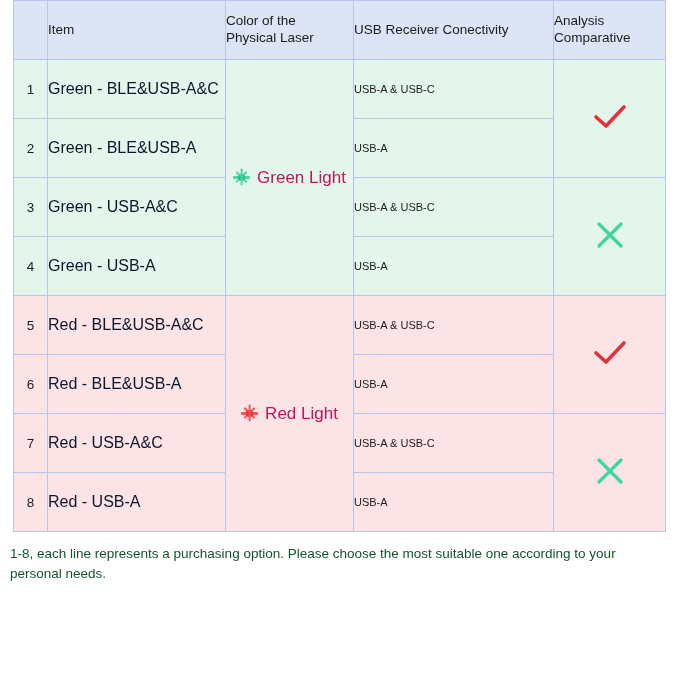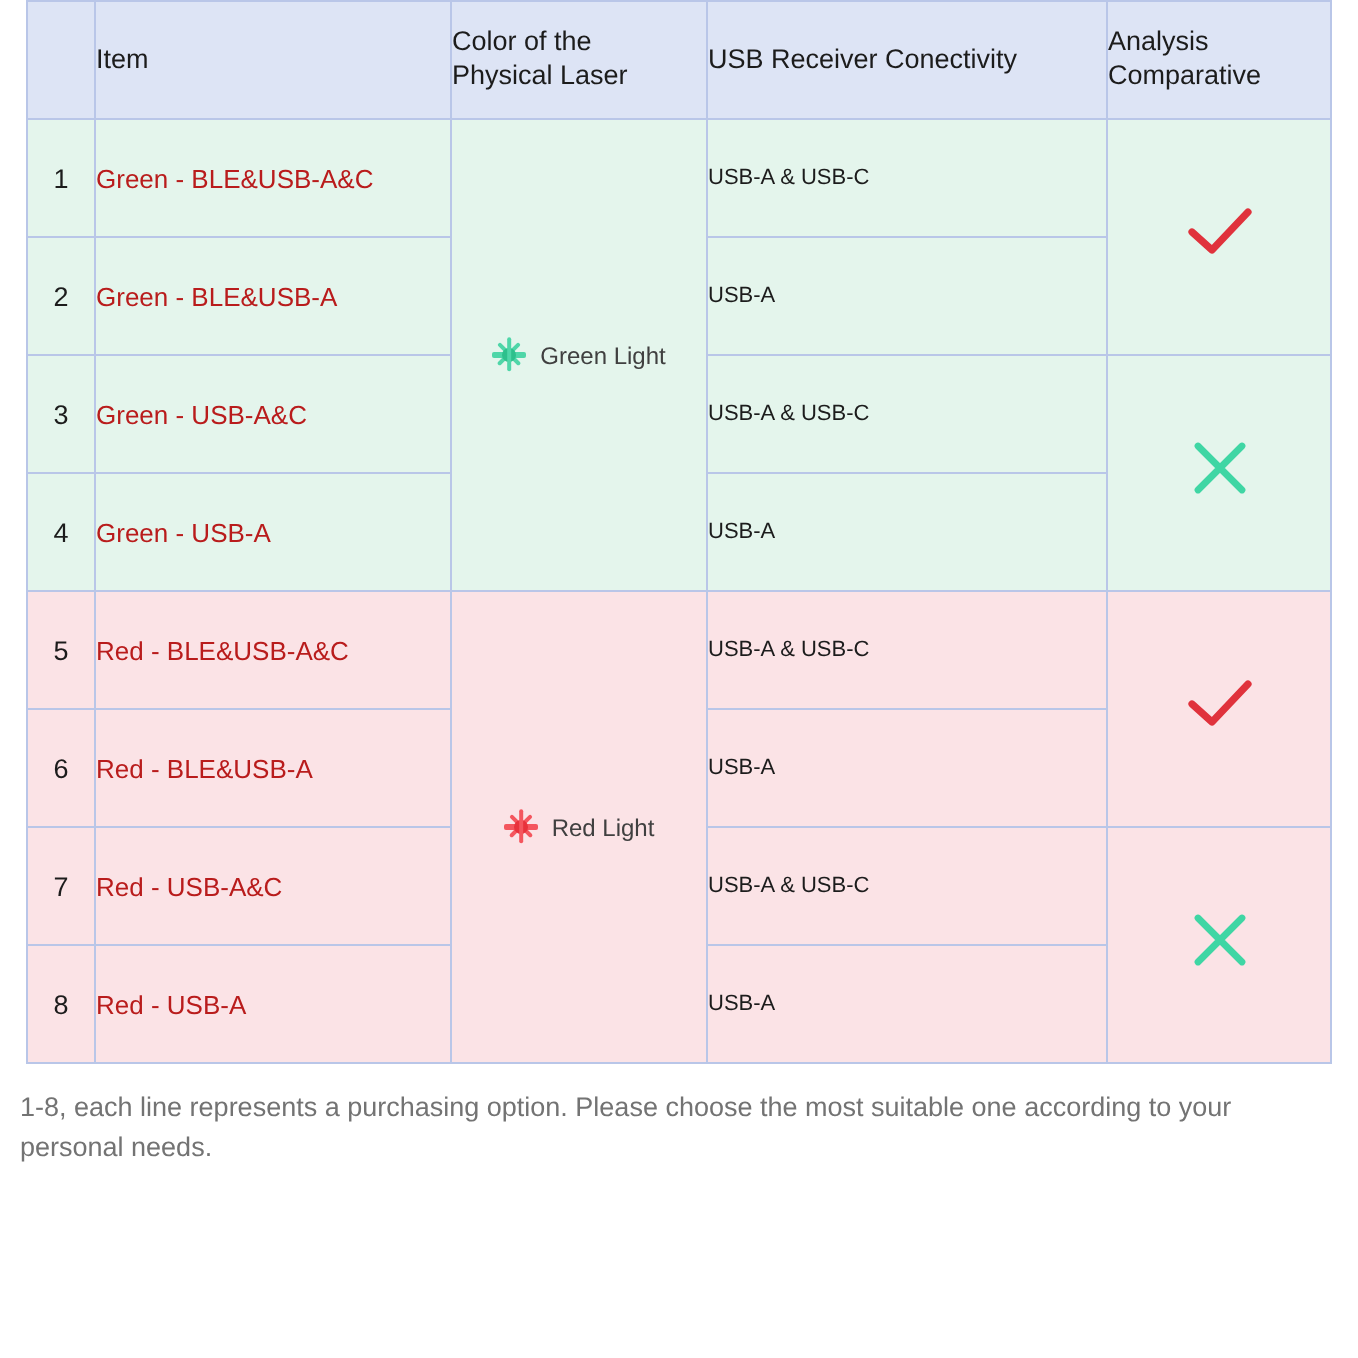--- a/index.html
+++ b/index.html
@@ -58,36 +58,36 @@
 
   .green-bg { background: #e4f5ec; }
   .red-bg { background: #fbe3e6; }
 
   .idx-cell {
     text-align: center;
     font-size: 13.5px;
     color: #1c1c1c;
   }
   .item-cell {
-    font-size: 13px;
+    font-size: 16px;
     padding: 6px 10px;
-    color: #b91c1c;
+    color: #0f172a;
     margin-left: 36px;
   }
   .usb-cell {
     font-size: 11px;
     padding: 6px 10px;
     color: #1c1c1c;
   }
   .data-row td { height: 58px; }
 
   .color-cell {
     text-align: center;
-    font-size: 12px;
-    color: #404040;
+    font-size: 17px;
+    color: #be185d;
     padding: 4px;
   }
   .color-inner {
     display: flex;
     align-items: center;
     justify-content: center;
     gap: 7px;
   }
   .laser-icon {
     position: relative;
@@ -147,21 +147,21 @@
     display: inline-block;
     line-height: 1;
   }
   .mark svg { display: block; margin: 0 auto; }
 
   .footnote {
     width: 659px;
     margin: 12px auto 0 auto;
     font-size: 13.5px;
     line-height: 1.5;
-    color: #737373;
+    color: #14532d;
   }
 </style>
 </head>
 <body>
 
 <div class="page">
 
 
   <table class="cmp">
     <colgroup>

